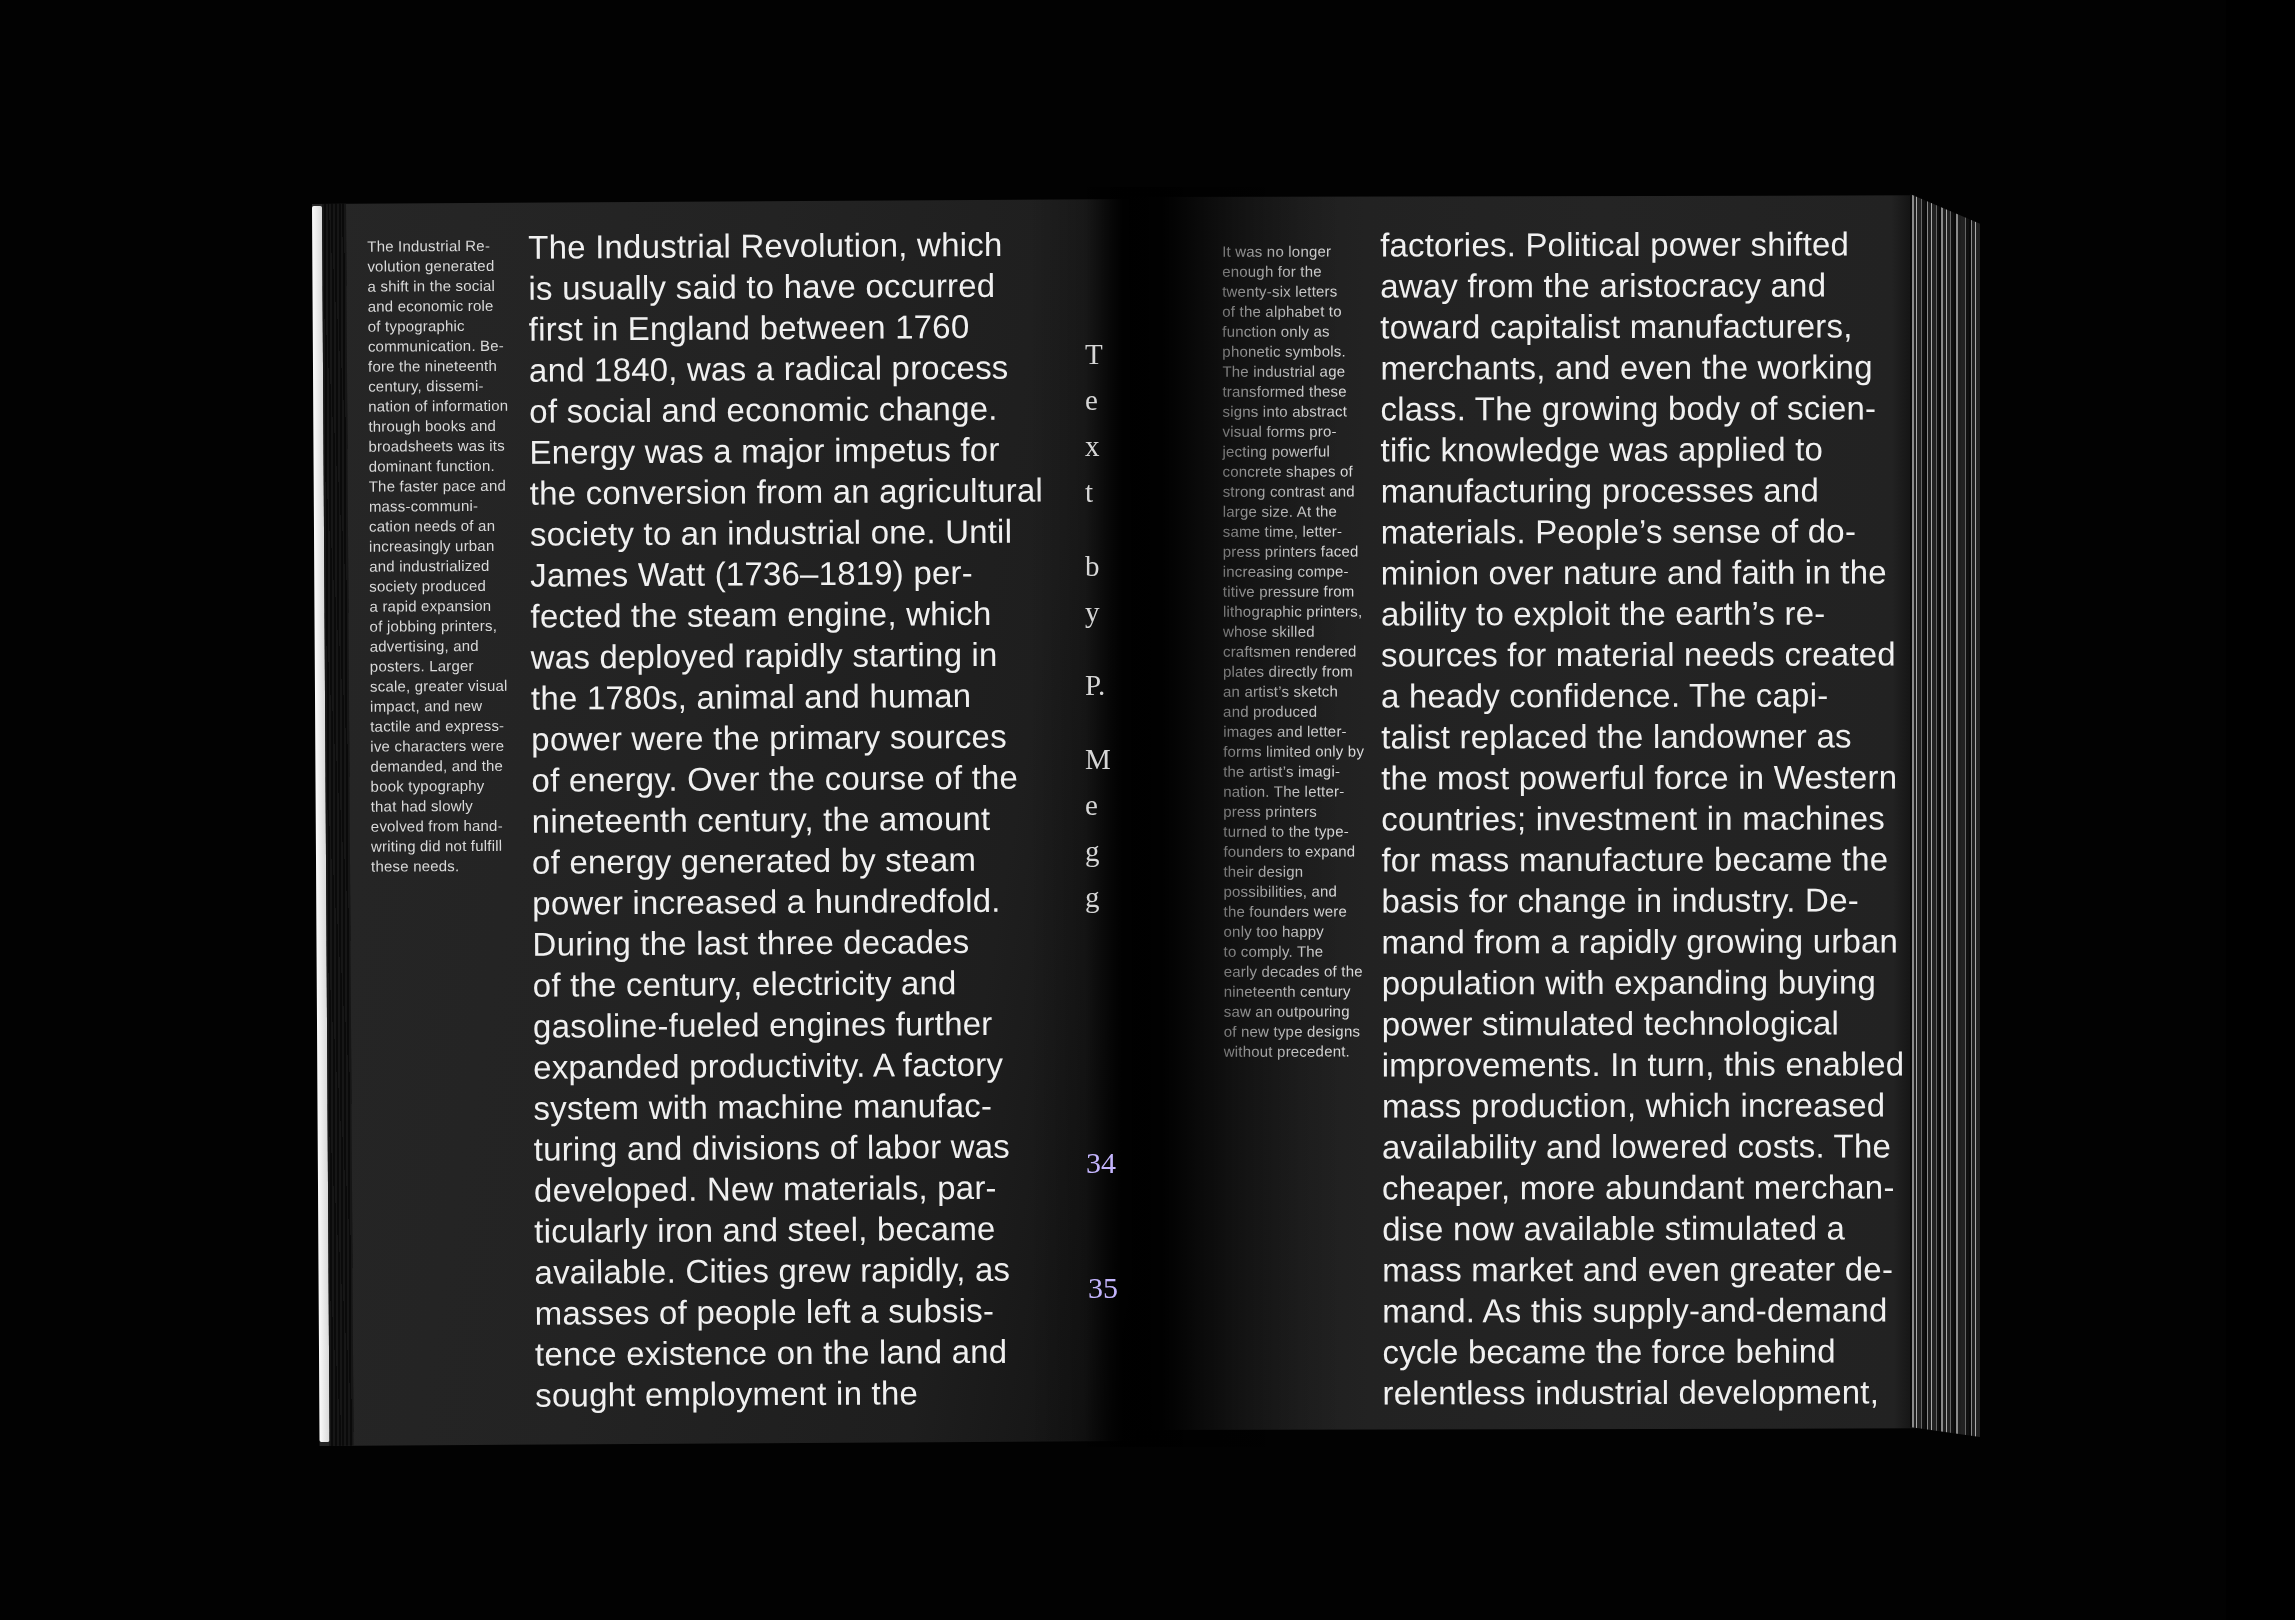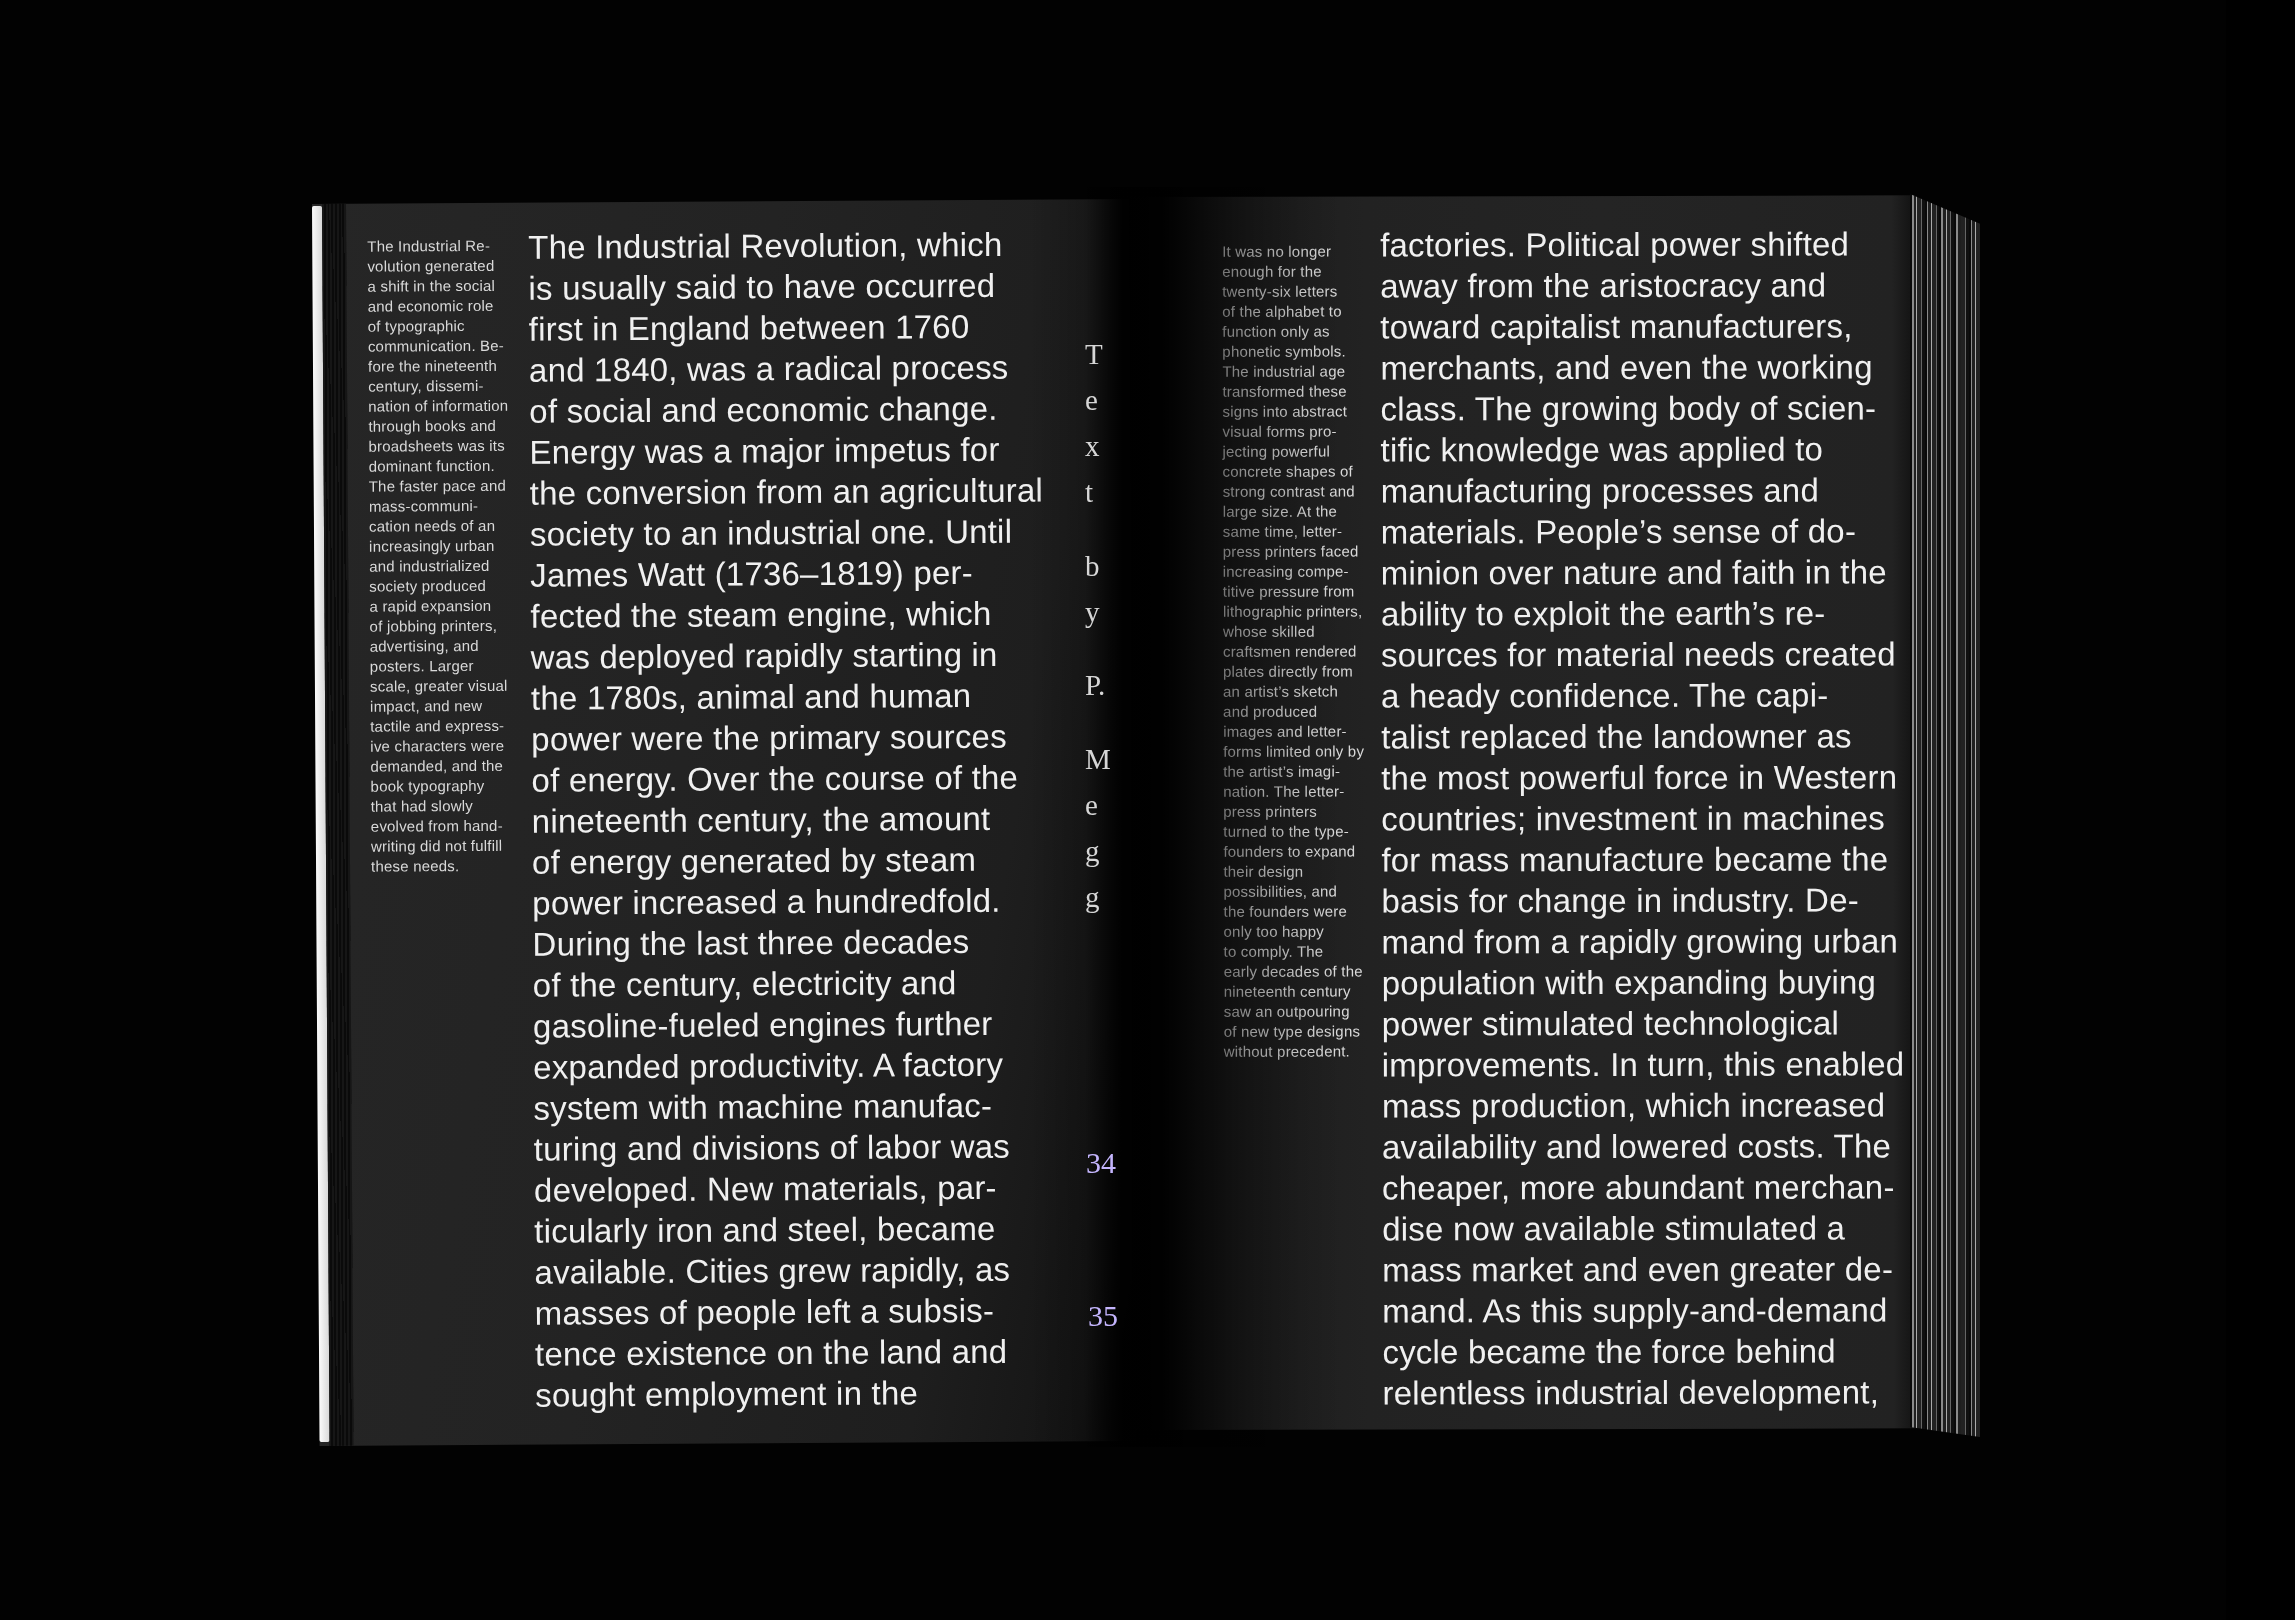--- a/index.html
+++ b/index.html
@@ -116,21 +116,21 @@
   .sl.word-start { margin-top: 27.5px; }
 
   .folio {
     position: absolute;
     font-family: "Liberation Serif", serif;
     font-size: 30px;
     line-height: 37px;
     color: #c4b5fd;
   }
   .folio-34 { left: 1086px; top: 1144px; }
-  .folio-35 { left: 1088px; top: 1297px; }
+  .folio-35 { left: 1088px; top: 1269px; }
 </style>
 </head>
 <body>
 
 <div class="stage">
   <div class="spread">
 
     <div class="page page-left">
       <div class="edge-white"></div>
       <div class="edge-stack-left"></div>

